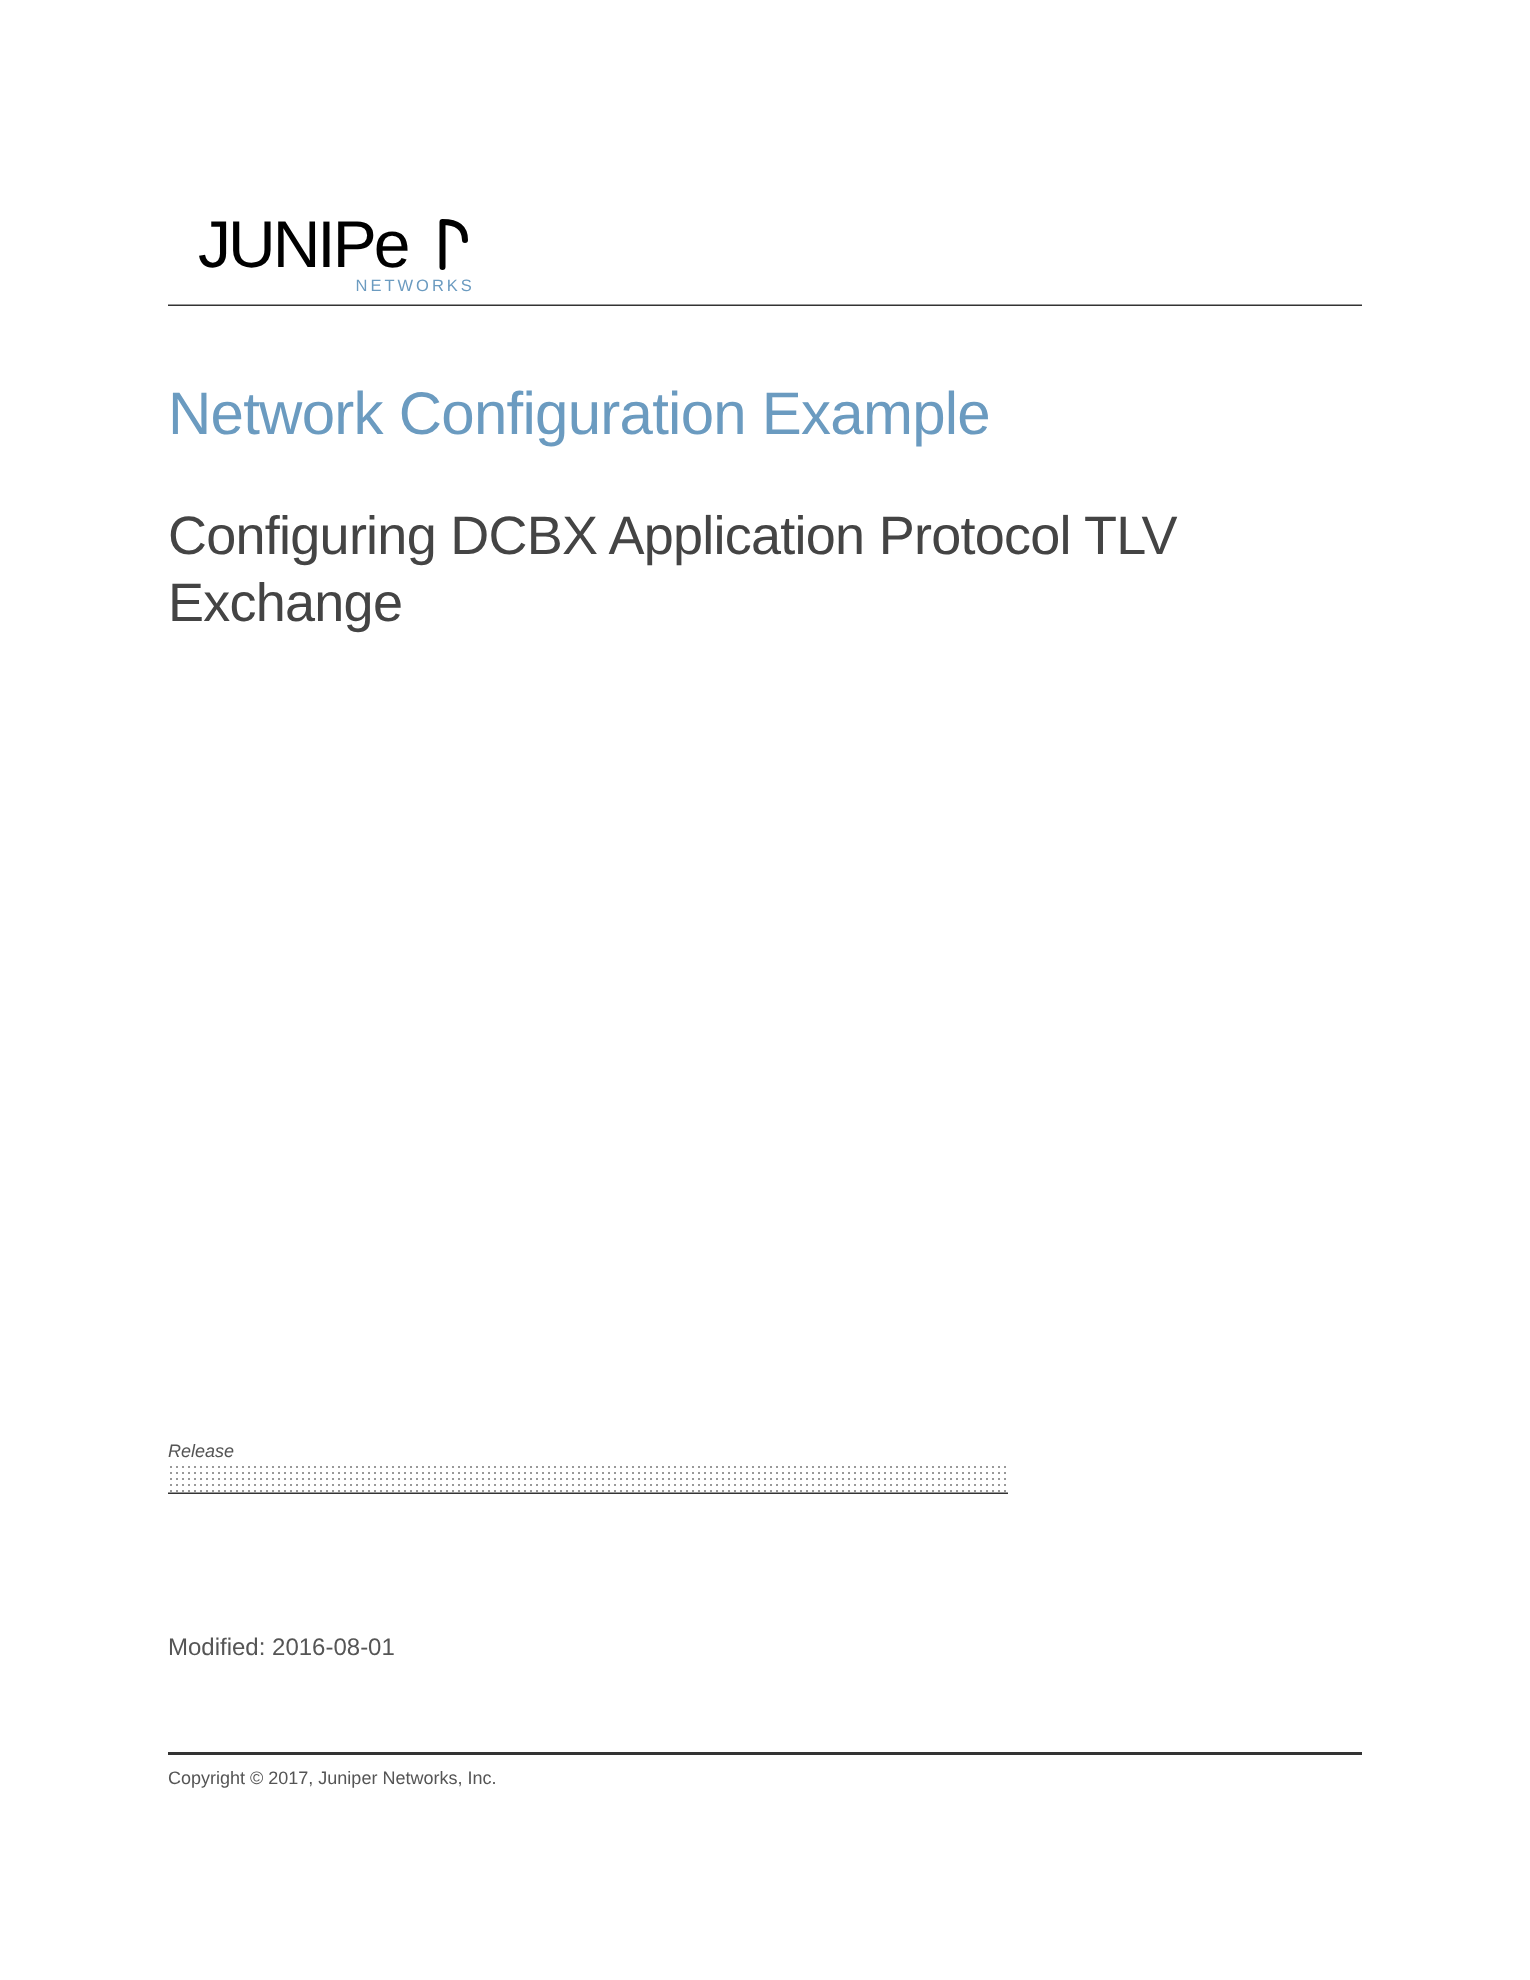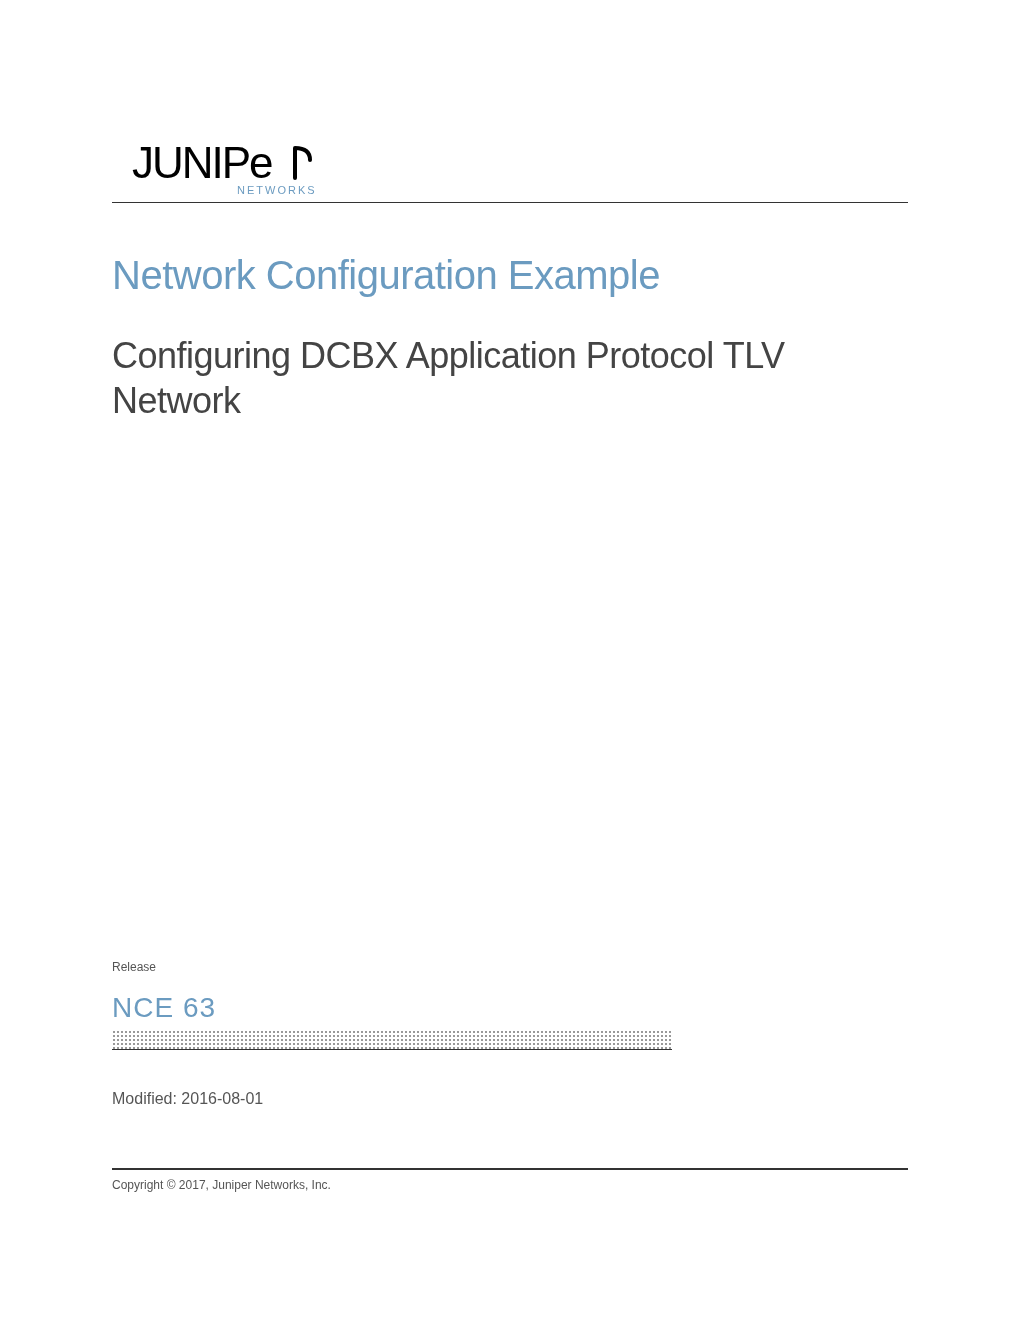--- a/index.html
+++ b/index.html
@@ -43,21 +43,22 @@
     }
     .release-block {
       position: absolute;
       left: 112px;
       top: 960px;
       width: 560px;
     }
     .release-label {
       font-size: 12px;
       color: #555;
-      margin-bottom: 18px;
+      margin-bottom: 2px;
+      font-style: italic;
     }
     .release-version {
       font-size: 28px;
       font-weight: 300;
       color: #6b9bc0;
       letter-spacing: 1px;
       margin-bottom: 6px;
     }
     .dotted-band {
       height: 20px;
@@ -99,25 +100,24 @@
       <text x="0" y="38" font-family="Arial" font-size="44" font-weight="400" fill="#000" letter-spacing="-2">JUNIPe</text>
       <path d="M 163 8 L 163 38 M 163 8 Q 178 8 178 20" stroke="#000" stroke-width="4" fill="none" stroke-linecap="round"></path>
       <text x="105" y="54" font-family="Arial" font-size="11" letter-spacing="2" fill="#6b9bc0">NETWORKS</text>
     </svg>
   </div>
 
   <hr class="divider-top">
 
   <h1 class="category-title">Network Configuration Example</h1>
 
-  <h2 class="doc-title">Configuring DCBX Application Protocol TLV Network</h2>
+  <h2 class="doc-title">Configuring DCBX Application Protocol TLV Exchange</h2>
 
   <div class="release-block">
     <div class="release-label">Release</div>
-    <div class="release-version">NCE 63</div>
     <div class="dotted-band"></div>
   </div>
 
   <div class="modified-line">Modified: 2016-08-01</div>
 
   <hr class="footer-rule">
 
   <div class="copyright">Copyright © 2017, Juniper Networks, Inc.</div>
 
 </div>

